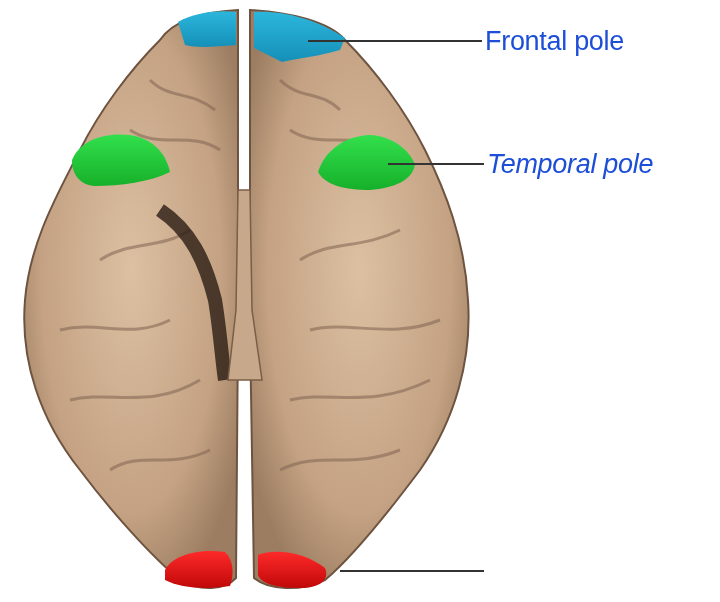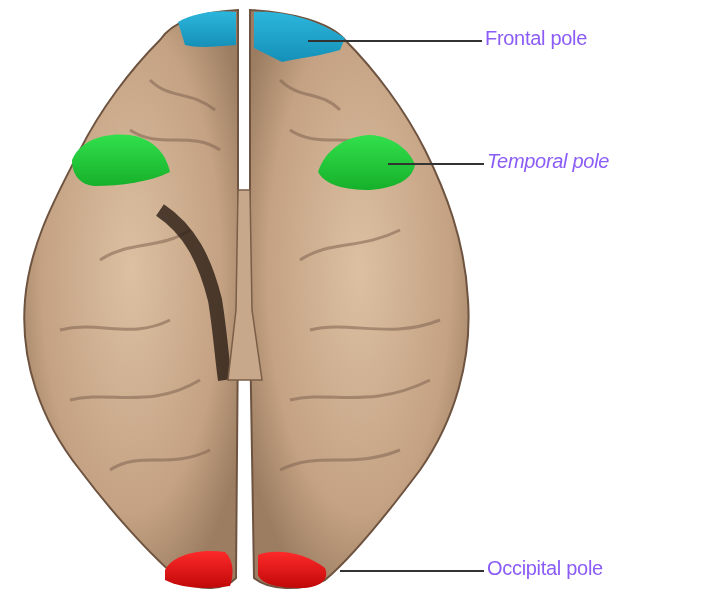--- a/index.html
+++ b/index.html
@@ -1,19 +1,19 @@
 <!DOCTYPE html>
 <html><head>
   <meta charset="utf-8">
   <style>
     html, body { margin: 0; padding: 0; background: #ffffff; }
     body { width: 720px; height: 602px; position: relative; overflow: hidden;
            font-family: "Liberation Sans", sans-serif; }
     #stage { position: absolute; left: 0; top: 0; width: 720px; height: 602px; }
-    .label { position: absolute; font-size: 20px; color: #8b5cf6;
+    .label { position: absolute; font-size: 27px; color: #1d4ed8;
              letter-spacing: -0.3px; white-space: nowrap; line-height: 1; }
     #lbl-frontal { left: 485px; top: 28px; }
     #lbl-temporal { left: 487px; top: 151px; font-style: italic; }
     #lbl-occipital { left: 487px; top: 558px; }
   </style>
 </head>
 <body>
 
 <div id="stage">
   <svg width="720" height="602" viewBox="0 0 720 602">
@@ -68,14 +68,13 @@
 
     <g>
       <line x1="308" y1="41" x2="482" y2="41" stroke="#333" stroke-width="2.2"></line>
       <line x1="388" y1="164" x2="484" y2="164" stroke="#333" stroke-width="2.2"></line>
       <line x1="340" y1="571" x2="484" y2="571" stroke="#333" stroke-width="2.2"></line>
     </g>
   </svg>
 
   <div class="label" id="lbl-frontal">Frontal pole</div>
   <div class="label" id="lbl-temporal">Temporal pole</div>
-  <div class="label" id="lbl-occipital">Occipital pole</div>
 </div>
 
 </body></html>

